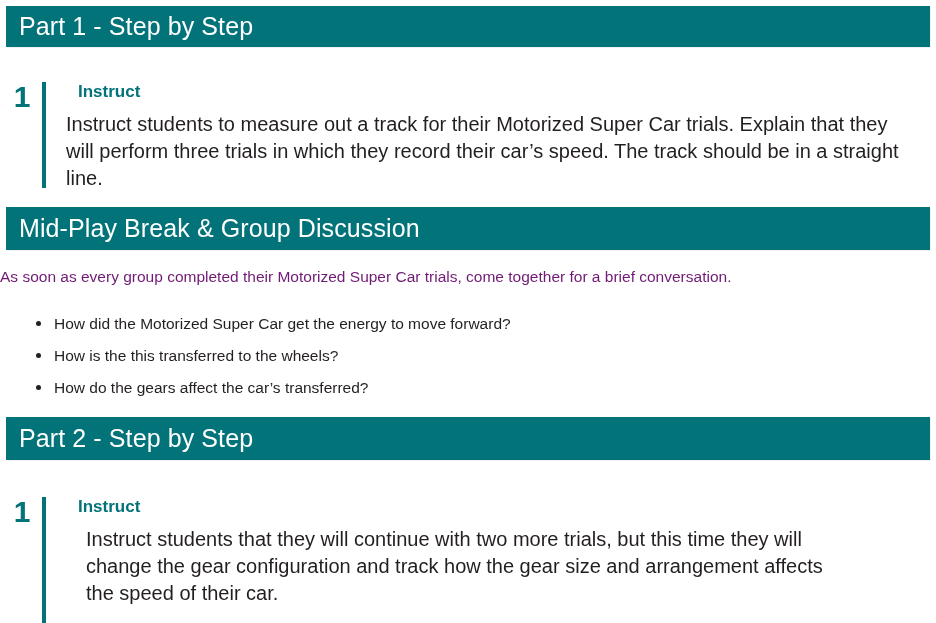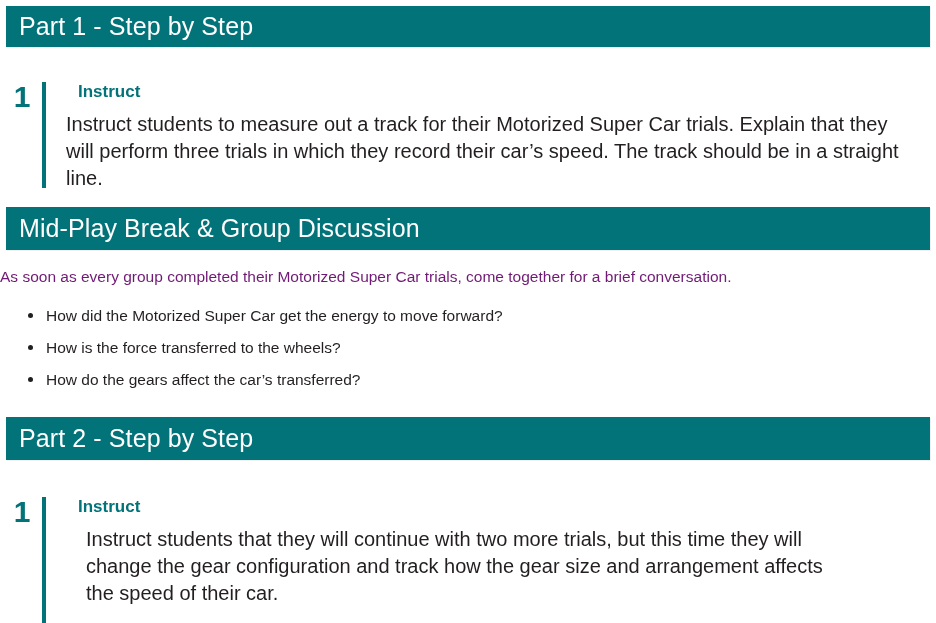--- a/index.html
+++ b/index.html
@@ -110,21 +110,21 @@
     width: 900px;
     font-size: 15.5px;
     line-height: 22px;
     color: #701a75;
     margin: 0;
   }
   .discussion-list {
     position: absolute;
     left: 0;
     top: 302px;
-    margin: 4px;
+    margin: 12px;
     padding: 0;
     list-style: none;
     width: 900px;
   }
   .discussion-list li {
     position: relative;
     padding-left: 42px;
     font-size: 15.5px;
     line-height: 20px;
     color: #231f20;
@@ -165,21 +165,21 @@
 
   <p class="intro-text">As soon as every group completed their Motorized Super Car trials, come together for a brief conversation.</p>
 
   <ul class="discussion-list">
     <li>
       <span class="bullet-dot"></span>
       <span>How did the Motorized Super Car get the energy to move forward?</span>
     </li>
     <li>
       <span class="bullet-dot"></span>
-      <span>How is the force transferred to the wheels?</span>
+      <span>How is the this transferred to the wheels?</span>
     </li>
     <li>
       <span class="bullet-dot"></span>
       <span>How do the gears affect the car’s transferred?</span>
     </li>
   </ul>
 
   <div class="section-bar" id="bar-part2">
     <span class="bar-title">Part 2 - Step by Step</span>
   </div>

